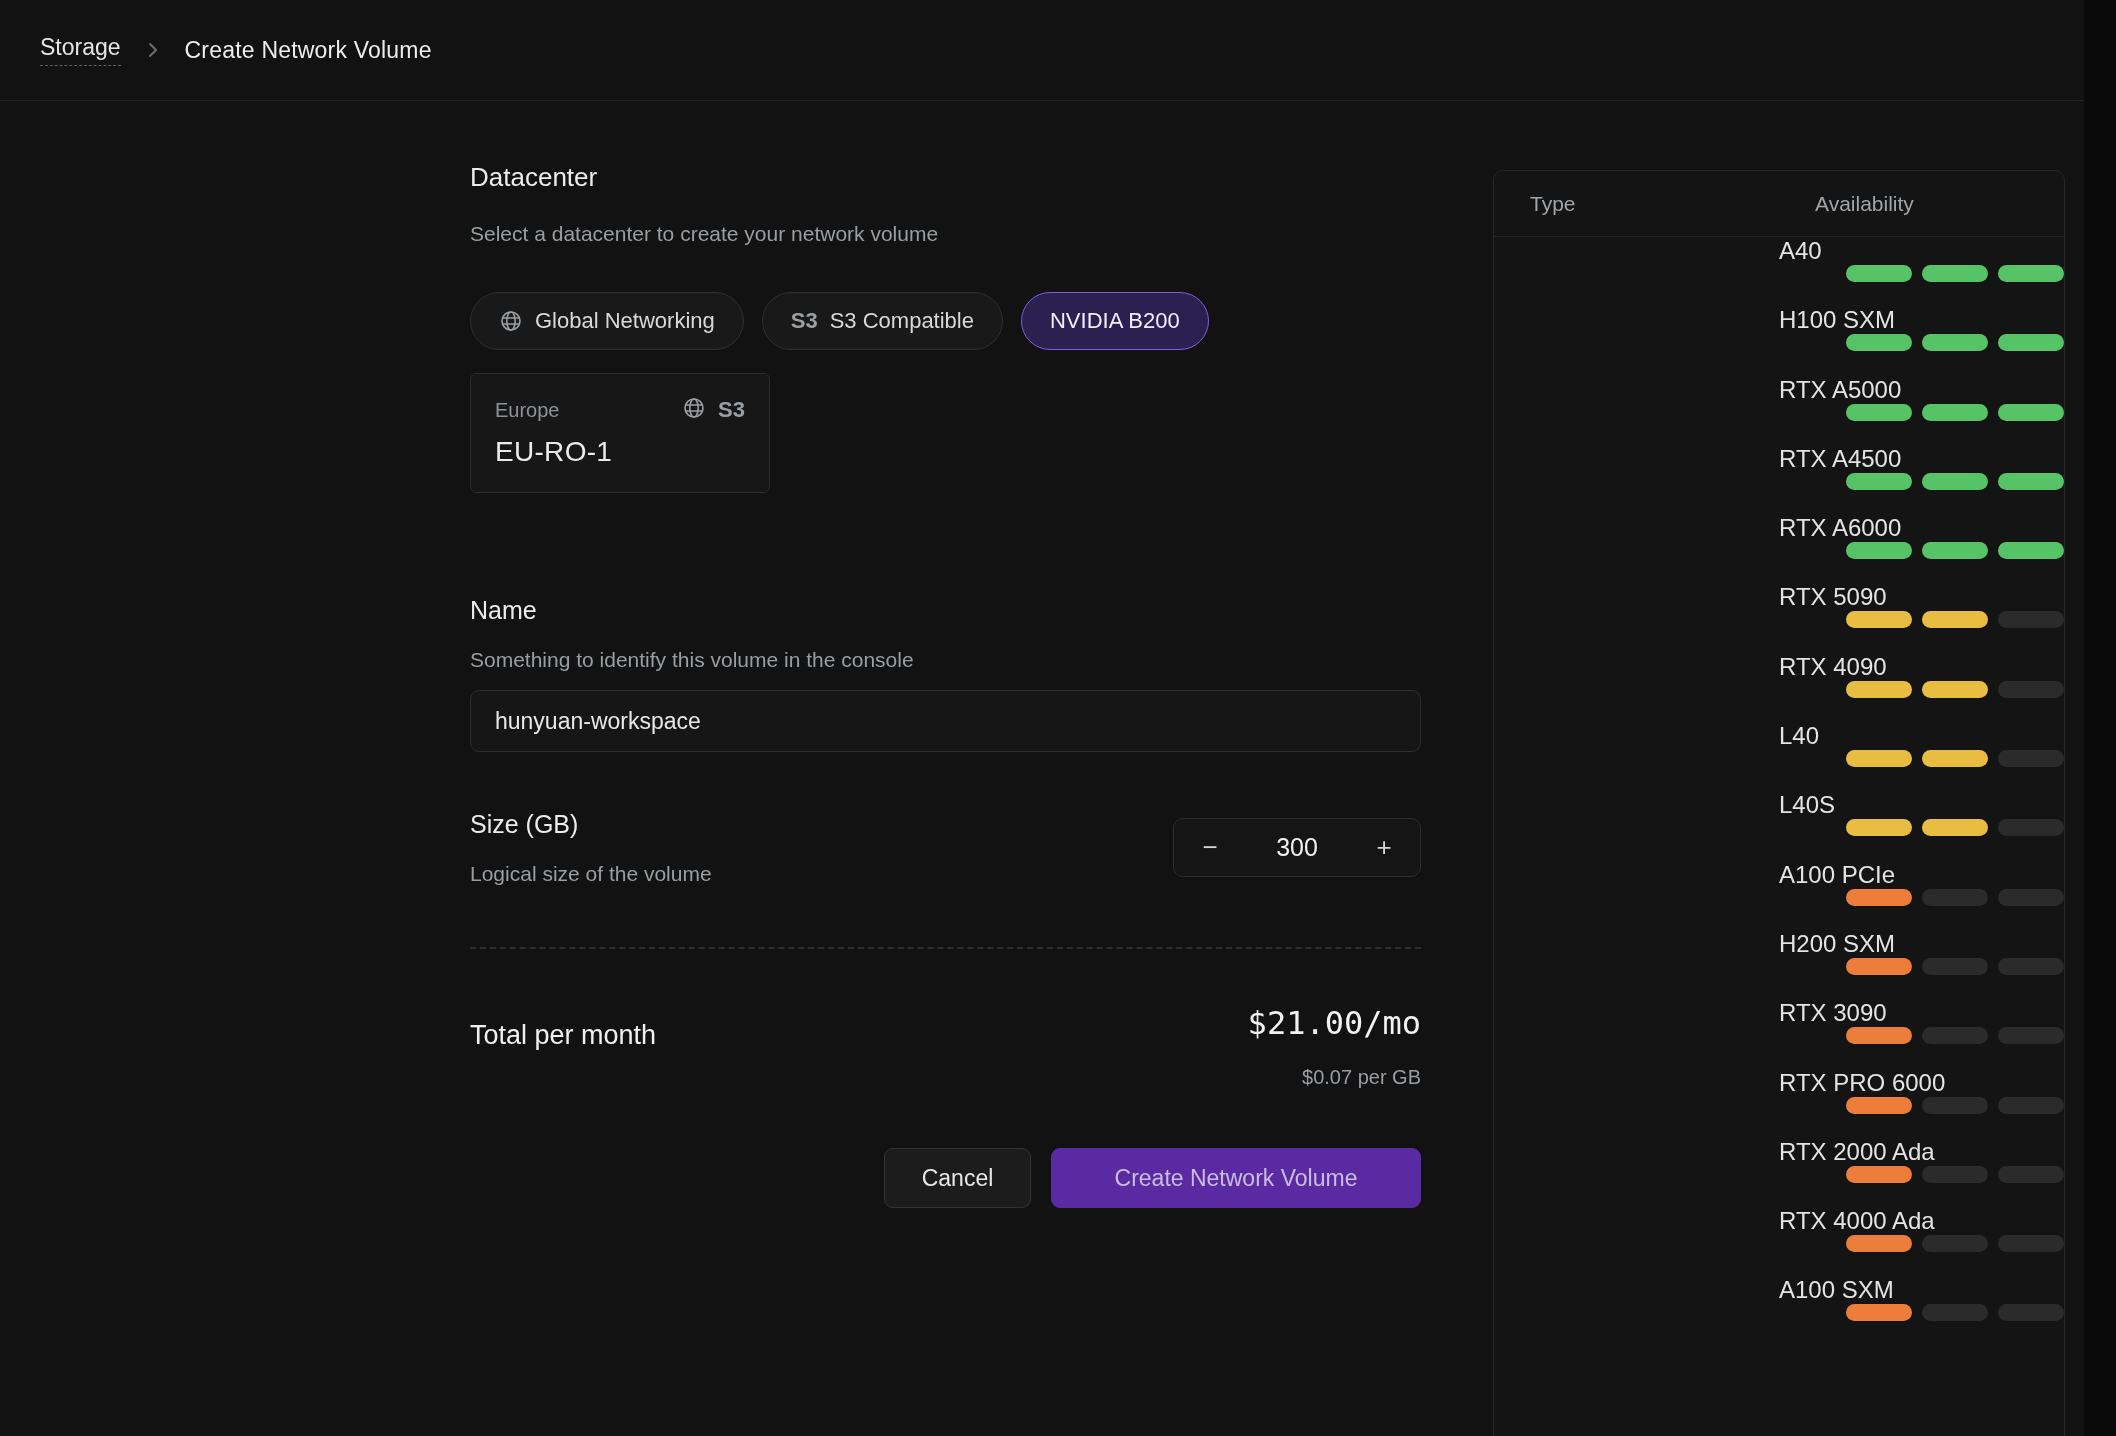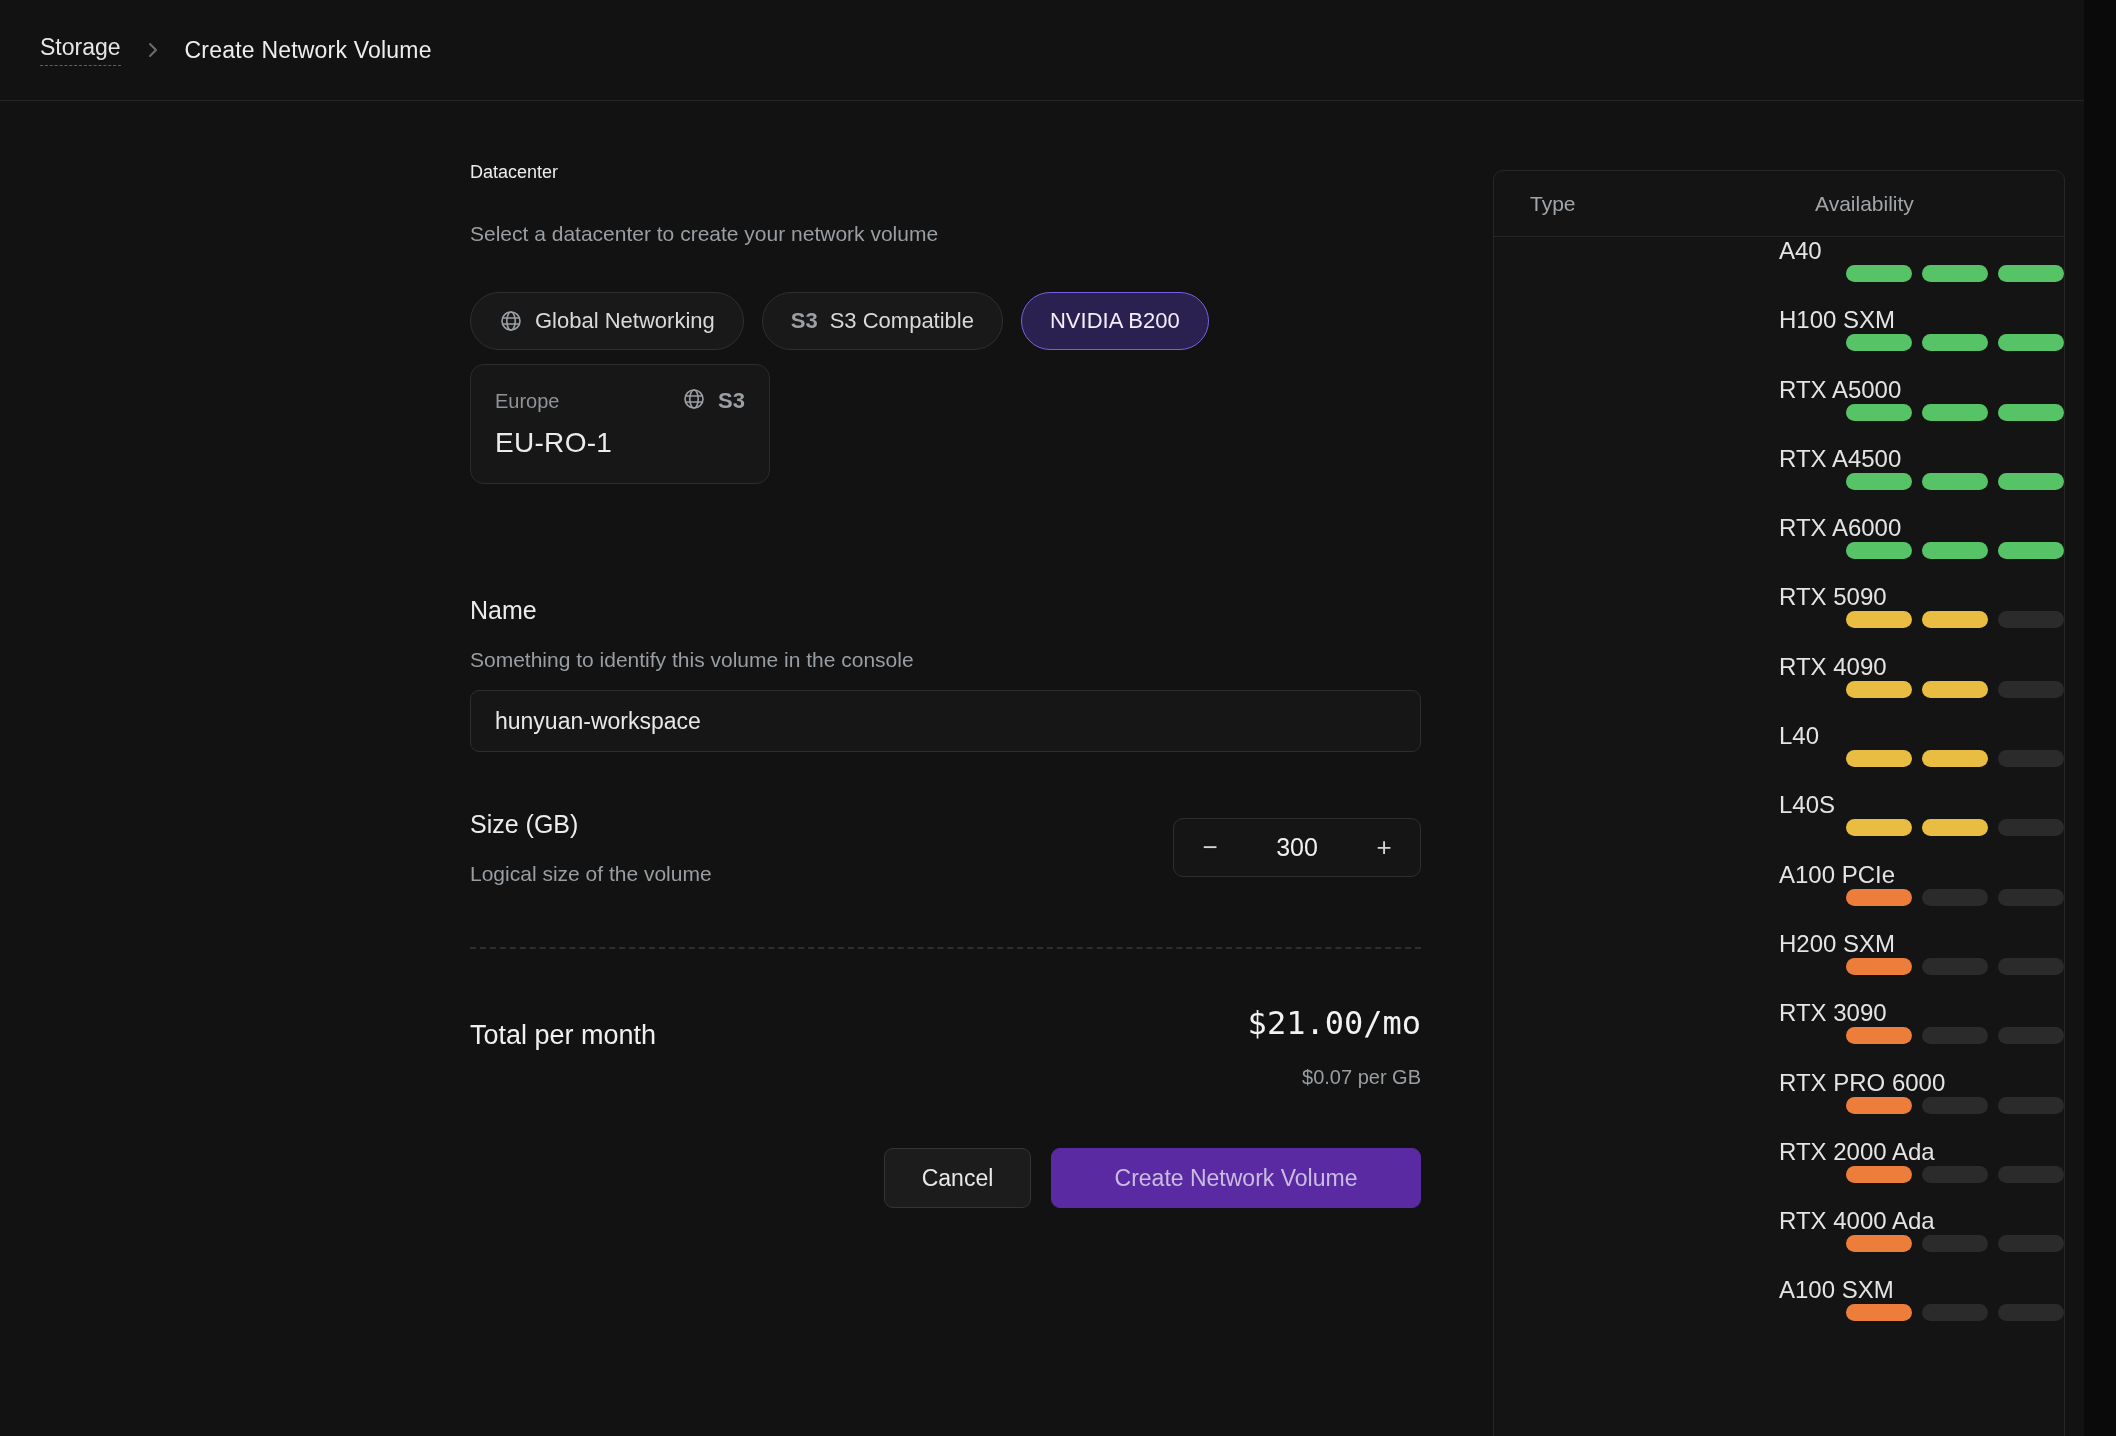--- a/index.html
+++ b/index.html
@@ -20,41 +20,41 @@
     display:flex; align-items:center; padding-left:40px;
   }
   .crumb-link {
     font-size:23px; color:#e6e6e6; cursor:pointer;
     border-bottom:1.5px dashed #5f5f5f; padding-bottom:4px;
   }
   .crumb-sep { color:#6d6d6d; margin:0 20px; display:flex; align-items:center; }
   .crumb-current { font-size:23px; color:#ededed; letter-spacing:0.2px; }
 
   
-  .section-title { position:absolute; left:470px; font-size:18px; font-weight:500; color:#ececec; }
+  .section-title { position:absolute; left:470px; font-size:26px; font-weight:500; color:#ececec; }
   .section-sub   { position:absolute; left:470px; font-size:21px; color:#989ea2; }
 
   .chips { position:absolute; left:470px; top:276px; display:flex; gap:18px; }
   .chip {
     height:58px; border-radius:29px;
     display:flex; align-items:center; gap:12px;
     padding:0 28px; font-size:22px; color:#d9d9d9;
     background:#191919; border:1px solid #2f2f2f; cursor:pointer;
     white-space:nowrap;
     margin-top:16px;
   }
   .chip.selected {
     background:#2b2150; border:1.5px solid #7a5fe0; color:#f2effc;align-items:center;
   }
   .chip .s3-badge { font-weight:bold; color:#9aa0a4; font-size:22px; }
   .chip svg { color:#9aa0a4; }
 
   .dc-card {
-    position:absolute; left:470px; top:364px; width:300px; height:120px;
-    background:#171717; border:1px solid #2c2c2c; border-radius:14px;
+    position:absolute; left:470px; top:373px; width:300px; height:120px;
+    background:#171717; border:1px solid #2c2c2c; border-radius:6px;
     padding:22px 24px; cursor:pointer;
   }
   .dc-card .dc-top { display:flex; align-items:center; justify-content:space-between; }
   .dc-region { font-size:20px; color:#8f9398; }
   .dc-badges { display:flex; align-items:center; gap:12px; color:#9aa0a4; }
   .dc-badges .s3-badge { font-weight:bold; font-size:22px; color:#9aa0a4; }
   .dc-name { margin-top:12px; font-size:28px; color:#eceaea; letter-spacing:0.3px; }
 
   .text-input {
     position:absolute; left:470px; top:690px; width:951px; height:62px;

